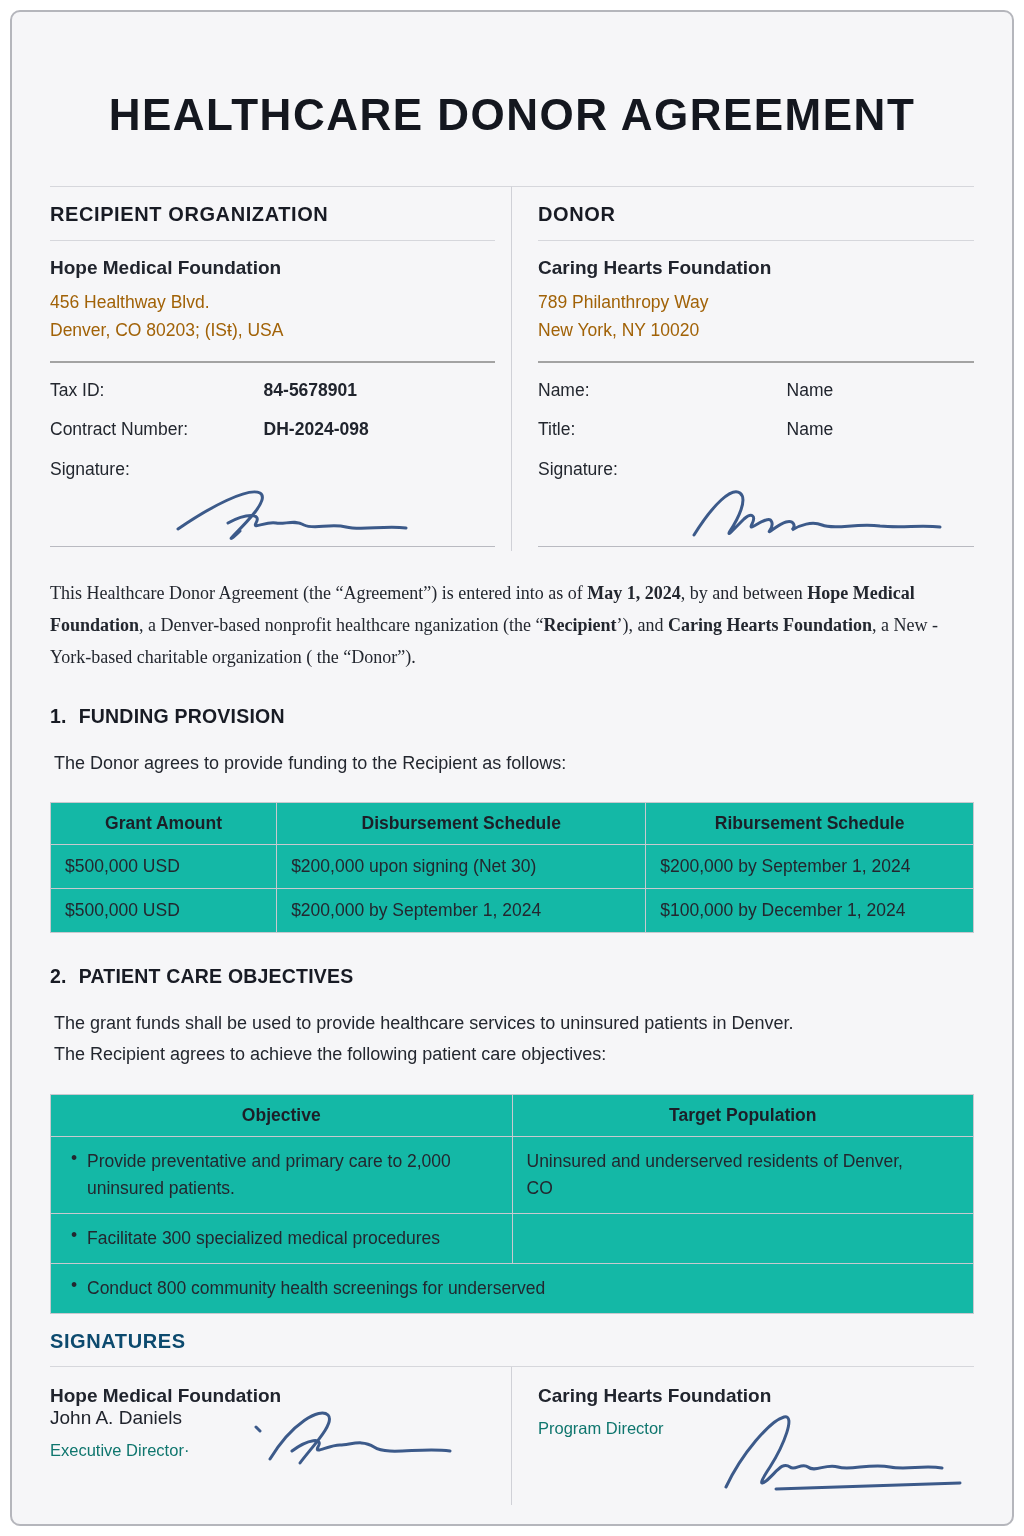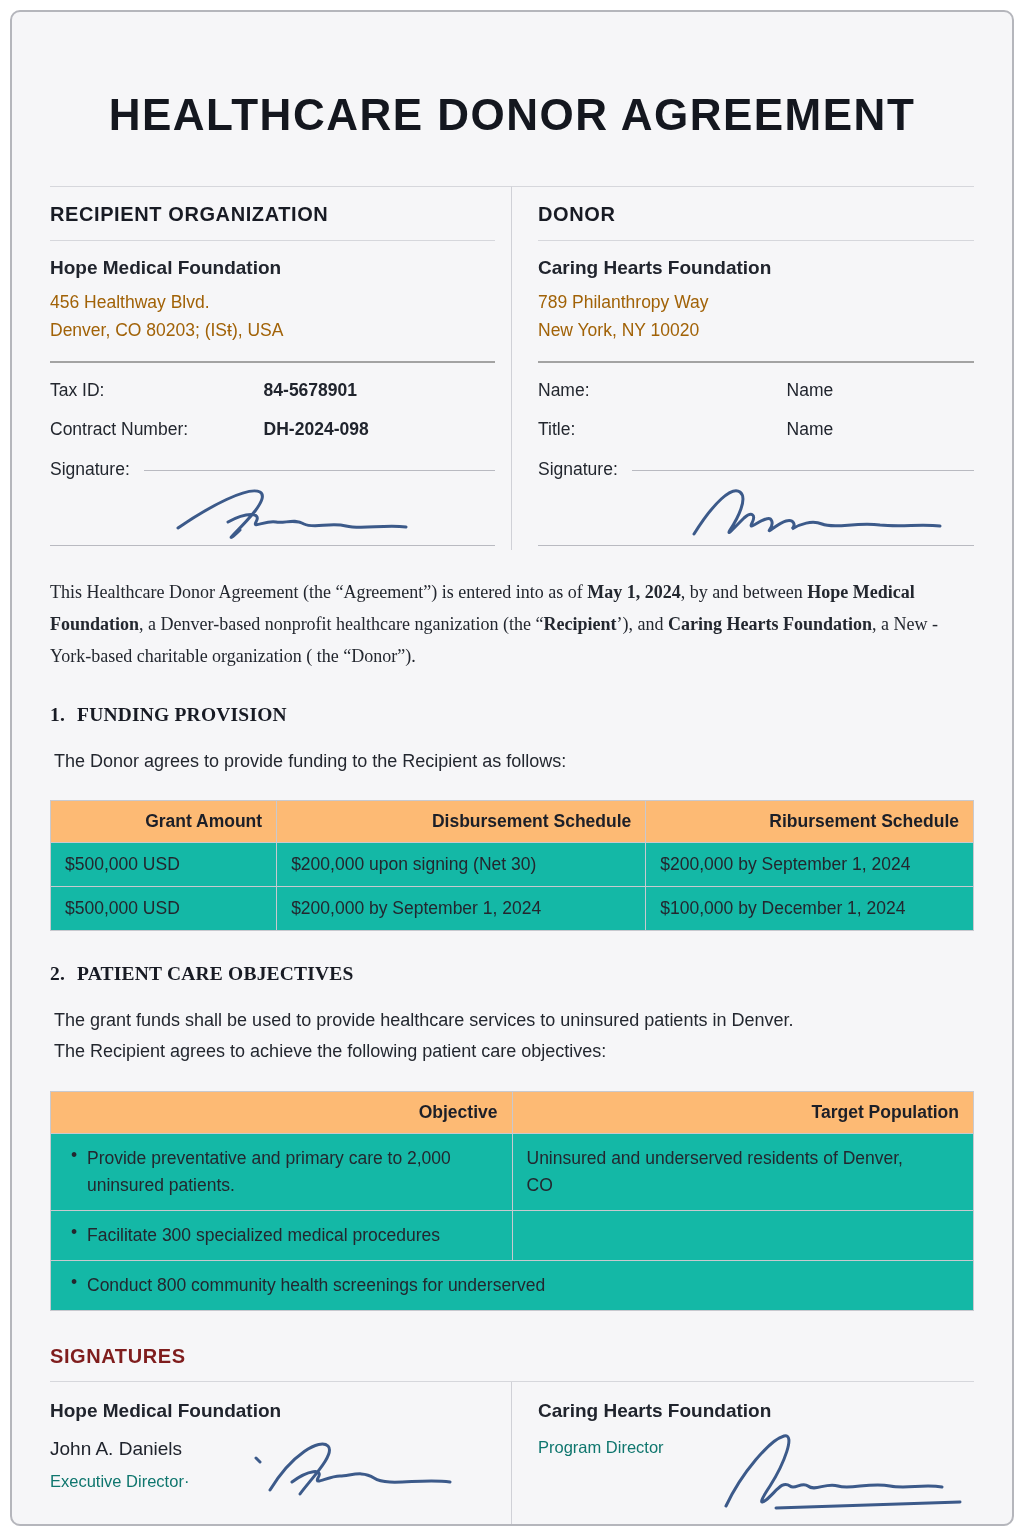--- a/index.html
+++ b/index.html
@@ -46,73 +46,73 @@
     padding-bottom: 14px;
     border-bottom: 1px solid #d6d7dc;
   }
   .org-name { margin-top: 16px; font-size: 19px; font-weight: 700; }
   .addr { margin-top: 9px; font-size: 17.5px; line-height: 1.62; color: #a16207; }
   .party-fields { margin-top: 16px; border-top: 2px solid #a3a3a3; padding-top: 8px; }
   .field-row { display: grid; grid-template-columns: 48% 52%; font-size: 17.5px; padding: 9px 0; }
   .party-col.right .field-row { grid-template-columns: 57% 43%; }
   .field-label { color: #23272f; }
   .field-value.bold { font-weight: 700; }
-  .sig-row { display: flex; align-items: flex-start; font-size: 17.5px; padding-top: 10px; }
+  .sig-row { display: flex; align-items: flex-start; font-size: 17.5px; padding-top: 10px; flex-direction: column; }
   .sig-line { flex: 1; border-bottom: 1px solid #b9bac1; height: 12px; margin-left: 14px; }
   .sig-art { position: relative; height: 66px; border-bottom: 1px solid #b9bac1; margin-bottom: 4px; }
   .sig-art svg { position: absolute; }
   .party-col.left  .sig-art svg { left: 120px; top: 2px; }
   .party-col.right .sig-art svg { left: 150px; top: 0px; }
   .sig-ink { stroke: #3c5a8a; fill: none; stroke-width: 3; stroke-linecap: round; }
   
   .intro {
     margin-top: 26px;
     font-size: 18px;
     line-height: 1.78;
     color: #23272f;
     font-family: Liberation Serif, serif;
   }
   .seg-b { font-weight: 700; }
   
-  .section-head { margin-top: 32px; font-size: 19.5px; font-weight: 700; color: #181b24; letter-spacing: 0.2px; font-family: Liberation Serif, serif; }
+  .section-head { margin-top: 32px; font-size: 19.5px; font-weight: 700; color: #181b24; letter-spacing: 0.2px; }
   .section-head .num { margin-right: 12px; }
   .section-intro { margin-top: 20px; font-size: 18px; line-height: 1.7; color: #23272f; padding-left: 4px; }
   
   table { width: 100%; border-collapse: collapse; margin-top: 24px; font-size: 17.5px; }
   th {
-    background: #fdba74;
+    background: #14b8a6;
     border: 1px solid #c8c9cf;
-    text-align: right;
+    text-align: center;
     font-weight: 700;
     padding: 10px 14px;
     color: #1c1f28;
   }
   td {
     background: #14b8a6;
     border: 1px solid #c8c9cf;
     padding: 11px 14px;
     vertical-align: top;
     color: #23272f;
   }
   .funding-table col.c1 { width: 24.5%; }
   .funding-table col.c2 { width: 40%; }
   .funding-table col.c3 { width: 35.5%; }
   .obj-table col.c1 { width: 50%; }
   .obj-table col.c2 { width: 50%; }
   .bullet { display: inline-block; width: 22px; padding-left: 6px; }
   .obj-text { display: inline-block; width: calc(100% - 26px); vertical-align: top; line-height: 1.55; }
   
-  .sigs-head { margin-top: 34px; font-size: 20px; font-weight: 700; letter-spacing: 0.6px; color: #7f1d1d; }
+  .sigs-head { margin-top: 16px; font-size: 20px; font-weight: 700; letter-spacing: 0.6px; color: #0c4a6e; }
   .sigs-head-rule { margin-top: 13px; }
   .sig-cols { display: grid; grid-template-columns: 1fr 1fr; }
   .sig-col { padding-top: 18px; }
   .sig-col.left { border-right: 1px solid #d0d1d7; padding-right: 26px; }
   .sig-col.right { padding-left: 26px; }
   .sig-org { font-size: 19px; font-weight: 700; }
-  .sig-person { position: relative; height: 86px; margin-top: 16px; }
+  .sig-person { position: relative; height: 86px; }
   .sig-person .p-name { font-size: 19px; }
   .sig-col.right .p-name { font-weight: 700; }
   .sig-person .p-role { font-size: 16.5px; margin-top: 12px; color: #0f766e; }
   .sig-person svg { position: absolute; top: -6px; }
   .sig-col.left  .sig-person svg { left: 190px; }
   .sig-col.right .sig-person svg { left: 180px; }
 </style>
 </head>
 <body>
 

